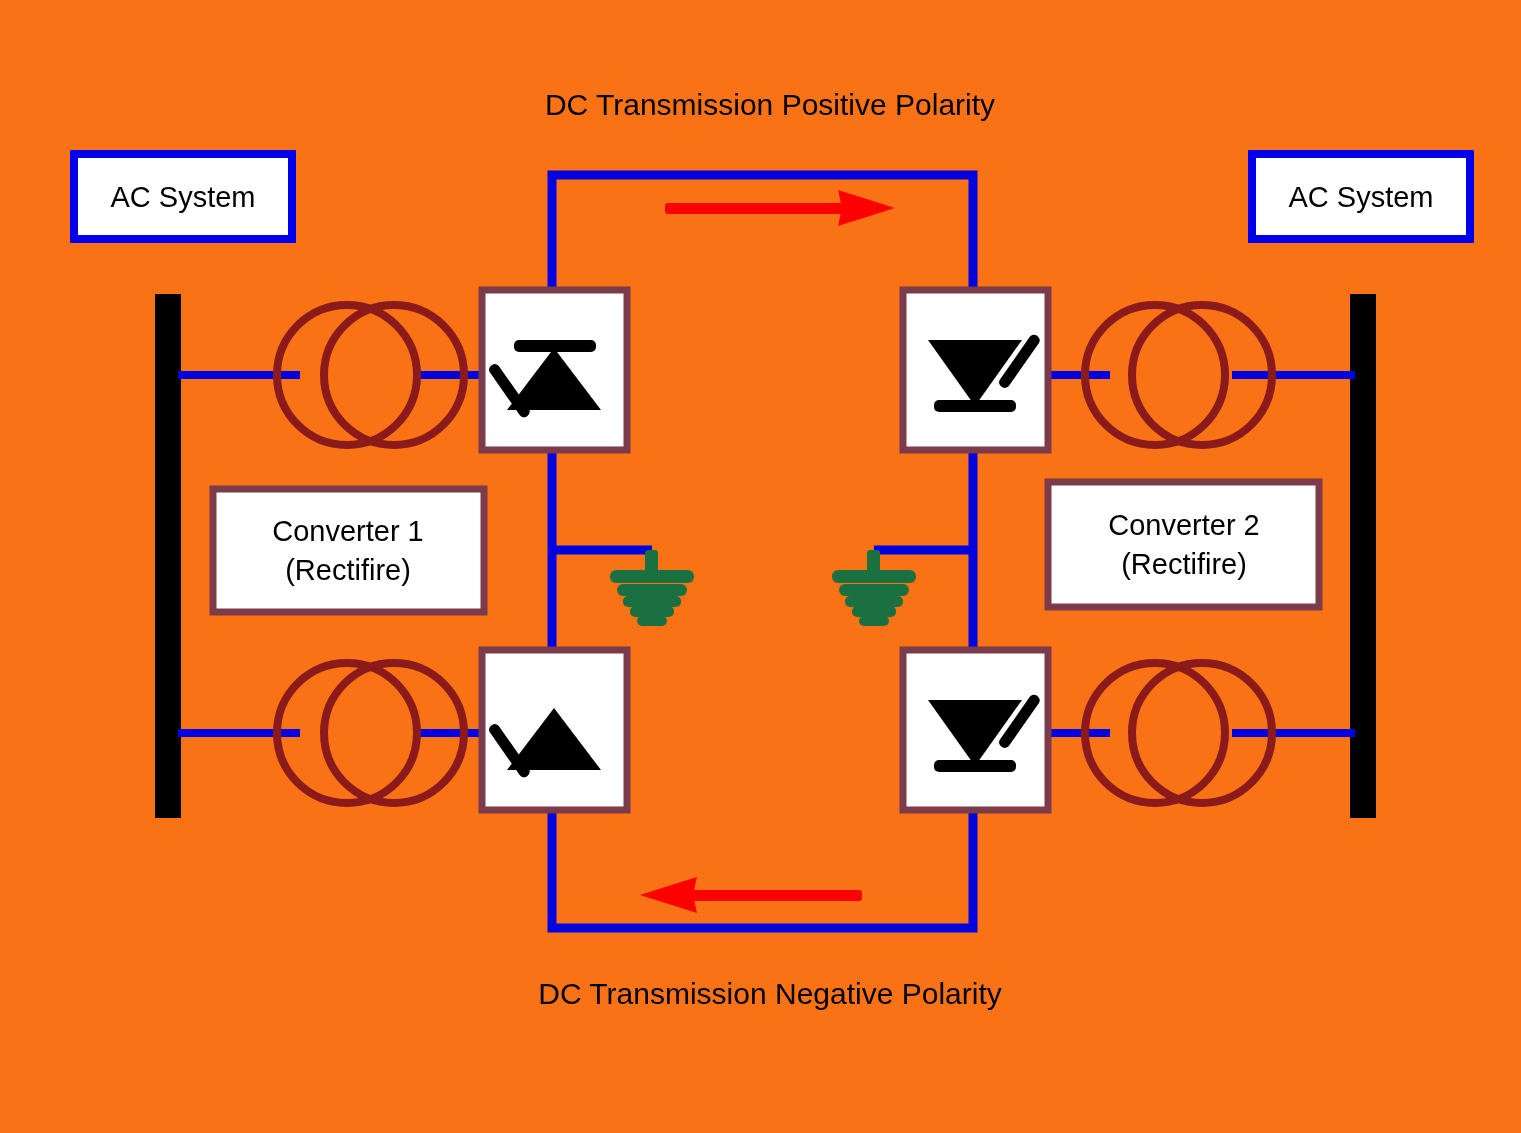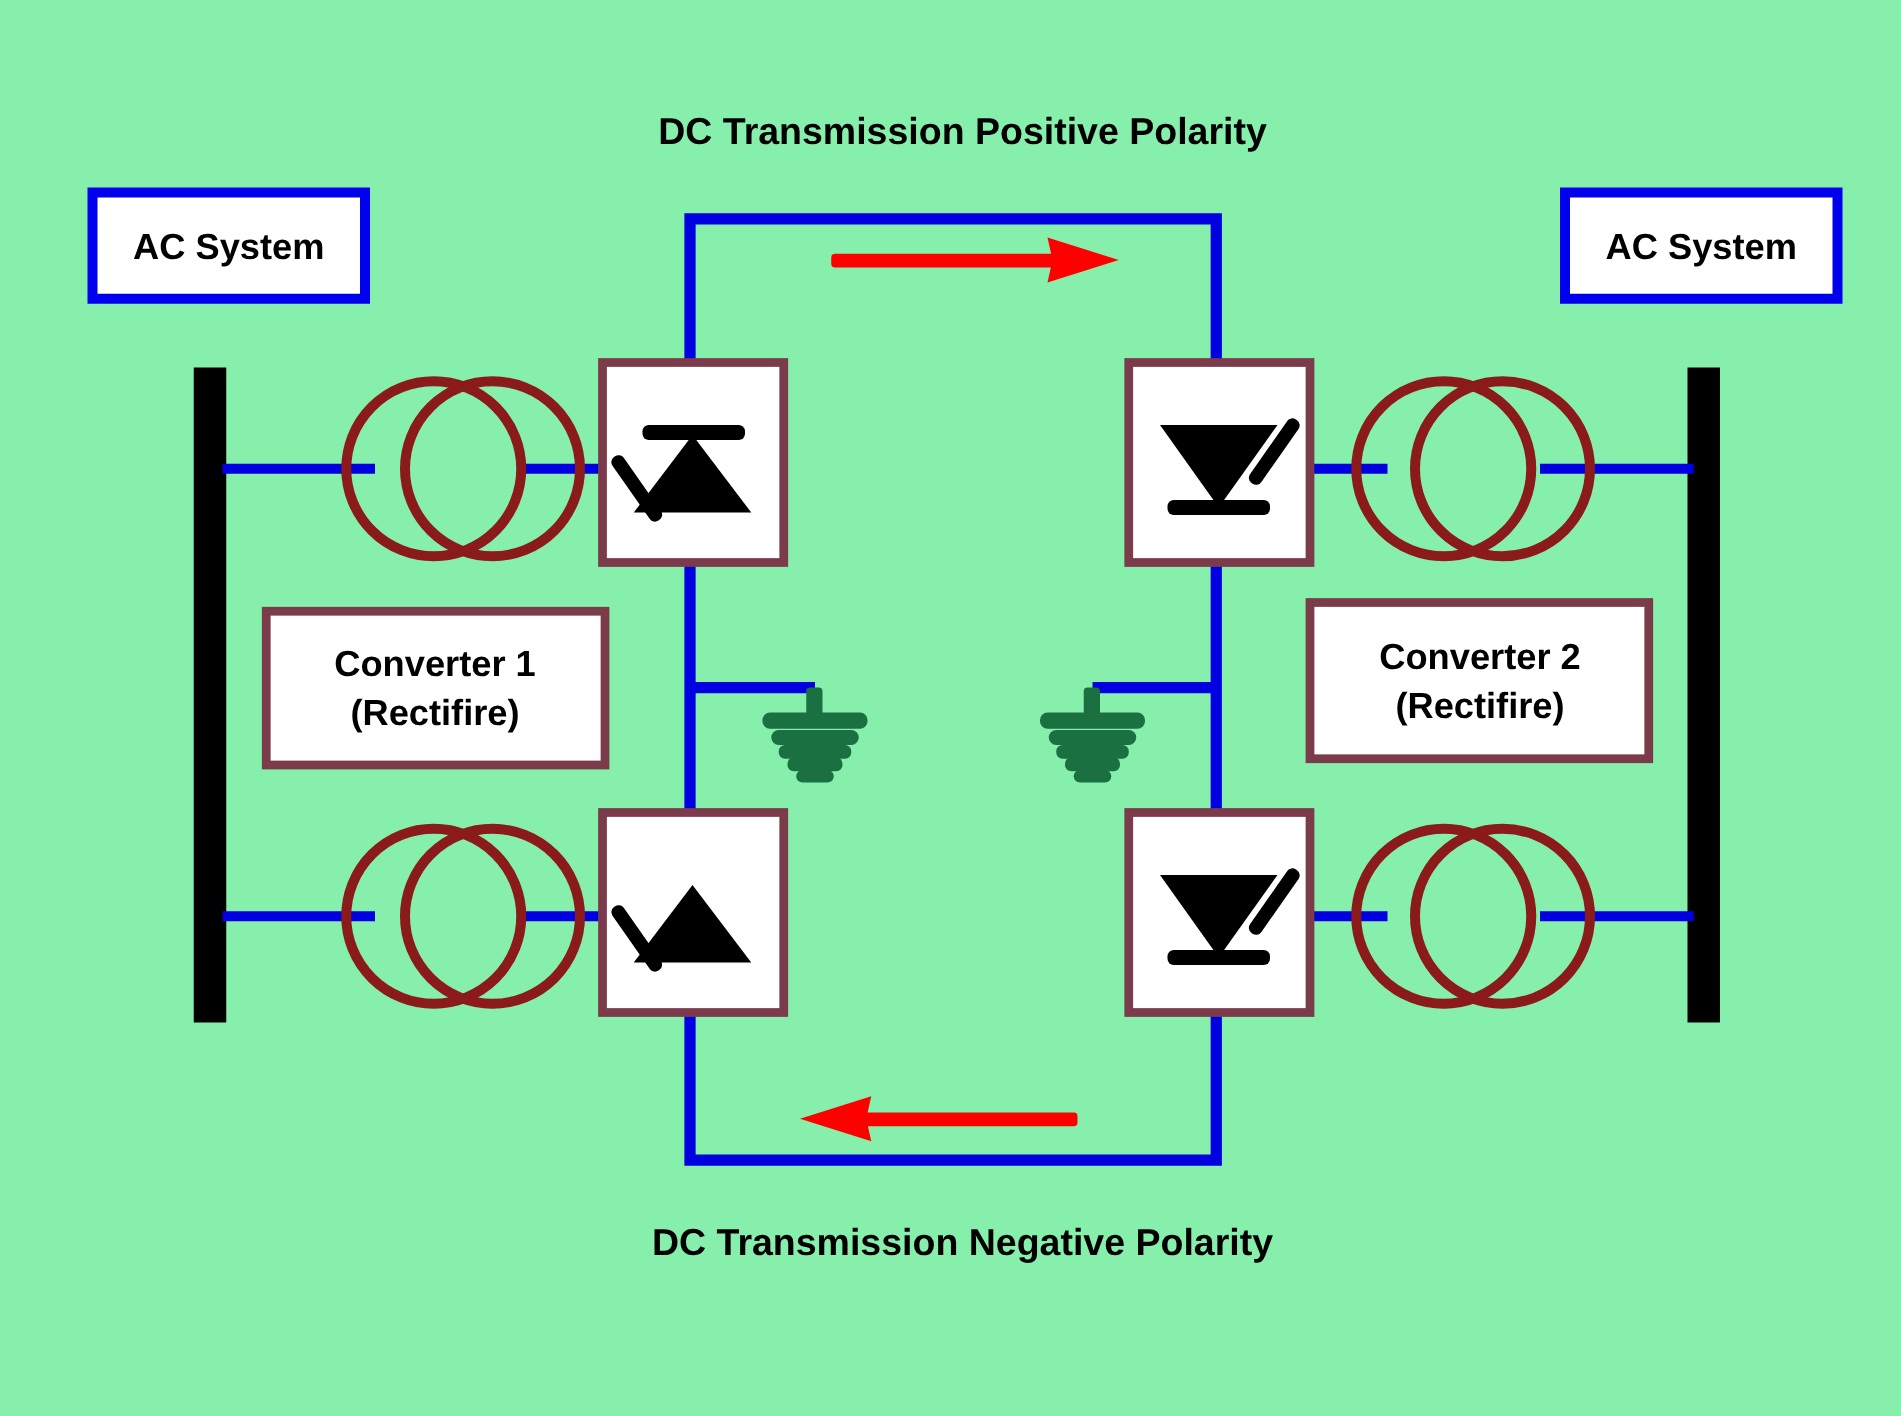--- a/index.html
+++ b/index.html
@@ -8,23 +8,22 @@
     padding: 0;
     background: #ffffff;
   }
   body {
     font-family: "Liberation Sans", sans-serif;
   }
   #canvas {
     position: relative;
     width: 1521px;
     height: 1133px;
-    background: #86efac;
+    background: #f97316;
     overflow: hidden;
-    font-weight: bold;
   }
   svg#diagram {
     position: absolute;
     top: 0;
     left: 0;
     width: 1521px;
     height: 1133px;
     display: block;
   }
   .dlabel {

